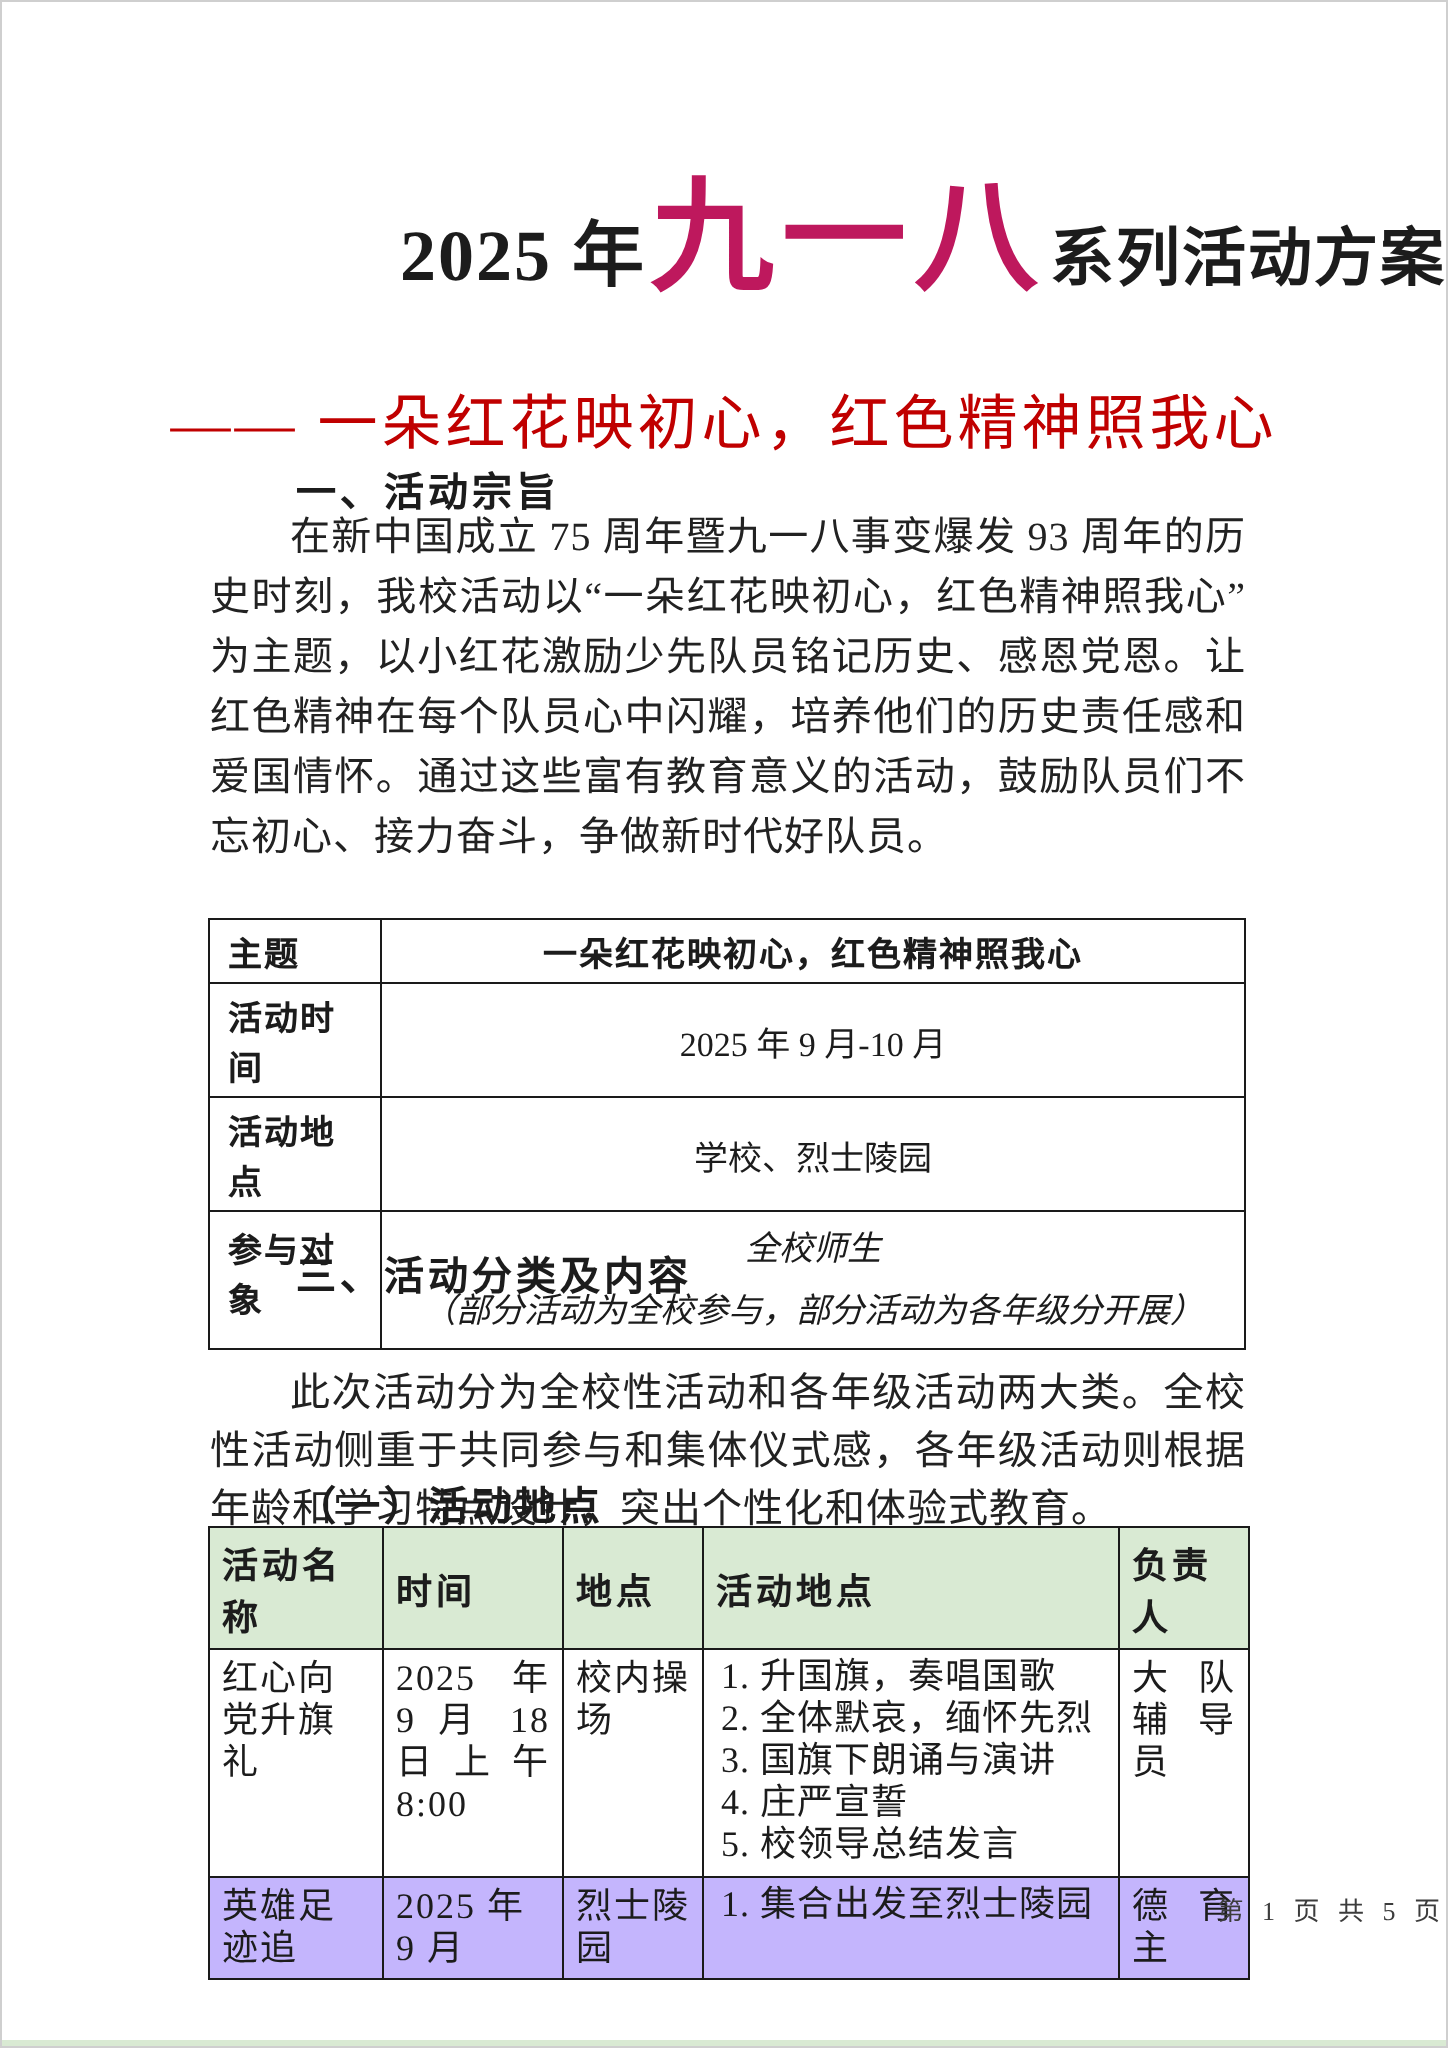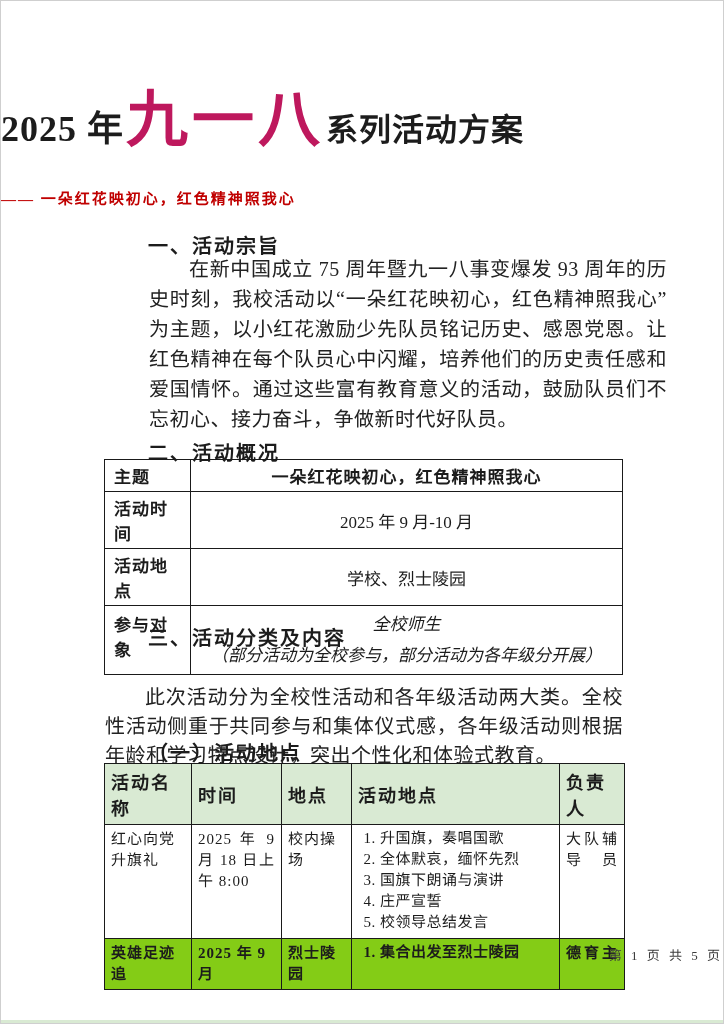--- a/index.html
+++ b/index.html
@@ -13,21 +13,21 @@
     background: #ffffff;
     overflow: hidden;
     border: 1px solid #cfcfcf;
   }
 
   
   .title-row {
     position: absolute;
     top: 88px; left: 0; right: 0;
     display: flex;
-    justify-content: flex-start;
+    justify-content: flex-end;
     align-items: baseline;
     white-space: nowrap;
   }
   .title-prefix {
     font-size: 36px;
     font-weight: bold;
     letter-spacing: 1px;
   }
   .title-highlight {
     font-size: 62px;
@@ -39,24 +39,24 @@
   }
   .title-suffix {
     font-family: "Liberation Sans", "DejaVu Sans", sans-serif;
     font-size: 32px;
     font-weight: bold;
     letter-spacing: 1px;
   }
   .subtitle {
     position: absolute;
     top: 186px; left: 0; right: 0;
-    text-align: left;
+    text-align: center;
     color: #c00000;
-    font-weight: bold;
-    font-size: 15px;
+    font-weight: normal;
+    font-size: 30px;
     letter-spacing: 2px;
   }
 
   
   .h-section {
     position: absolute;
     left: 147px;
     font-size: 20px;
     font-weight: bold;
     letter-spacing: 2px;
@@ -70,21 +70,21 @@
     position: absolute;
     left: 104px;
     width: 518px;
     font-size: 20px;
     line-height: 30px;
     text-align: justify;
     text-indent: 2em;
     letter-spacing: 0.5px;
     color: #222222;
   }
-  .p1 { top: 253px; margin-left: 44px; }
+  .p1 { top: 253px; }
   .p2 { top: 682px; line-height: 29px; }
 
   
   table { border-collapse: collapse; }
   .overview-table {
     position: absolute;
     top: 458px; left: 103px;
     width: 519px;
     table-layout: fixed;
   }
@@ -110,39 +110,39 @@
   
   .activities-table {
     position: absolute;
     top: 762px; left: 103px;
     width: 520px;
     table-layout: fixed;
   }
   .activities-table th, .activities-table td {
     border: 1.5px solid #1a1a1a;
     padding: 4px 6px;
-    font-size: 15px;
+    font-size: 18px;
     vertical-align: top;
     text-align: left;
   }
   .activities-table th {
     background: #d9ead3;
     font-size: 18px;
     font-weight: bold;
     letter-spacing: 2px;
     height: 38px;
     vertical-align: middle;
   }
   .activities-table .c-name  { width: 87px; }
   .activities-table .c-time  { width: 90px; }
   .activities-table .c-place { width: 70px; }
   .activities-table .c-cont  { width: 208px; }
   .activities-table .c-owner { width: 65px; }
   .activities-table tr.data-row-1 { height: 98px; }
-  .activities-table tr.data-row-2 { height: 28px; background: #84cc16; font-weight: bold; }
+  .activities-table tr.data-row-2 { height: 28px; background: #c4b5fd; }
   .activities-table td { line-height: 21px; letter-spacing: 1px; }
   .activities-table td.justify { text-align: justify; }
   .activities-table td.spread { text-align: justify; text-align-last: justify; }
   .activities-table ol {
     margin: 0;
     padding-left: 22px;
     line-height: 19px;
   }
   .activities-table ol li { margin-bottom: 2px; letter-spacing: 0.5px; }
 
@@ -171,21 +171,20 @@
   <div class="title-row">
     <span class="title-prefix">2025 年</span>
     <span class="title-highlight">九一八</span>
     <span class="title-suffix">系列活动方案</span>
   </div>
   <div class="subtitle">—— 一朵红花映初心，红色精神照我心</div>
 
   <div class="h-section h1">一、活动宗旨</div>
   <div class="para p1">在新中国成立 75 周年暨九一八事变爆发 93 周年的历史时刻，我校活动以“一朵红花映初心，红色精神照我心”为主题，以小红花激励少先队员铭记历史、感恩党恩。让红色精神在每个队员心中闪耀，培养他们的历史责任感和爱国情怀。通过这些富有教育意义的活动，鼓励队员们不忘初心、接力奋斗，争做新时代好队员。</div>
 
-  <div class="h-section h2">二、活动概况</div>
 
   <table class="overview-table">
     <colgroup>
         <col class="col-label">
         <col>
       </colgroup>
     <tbody>
       <tr class="r1">
         <td class="label">主题</td>
         <td class="value">一朵红花映初心，红色精神照我心</td>

